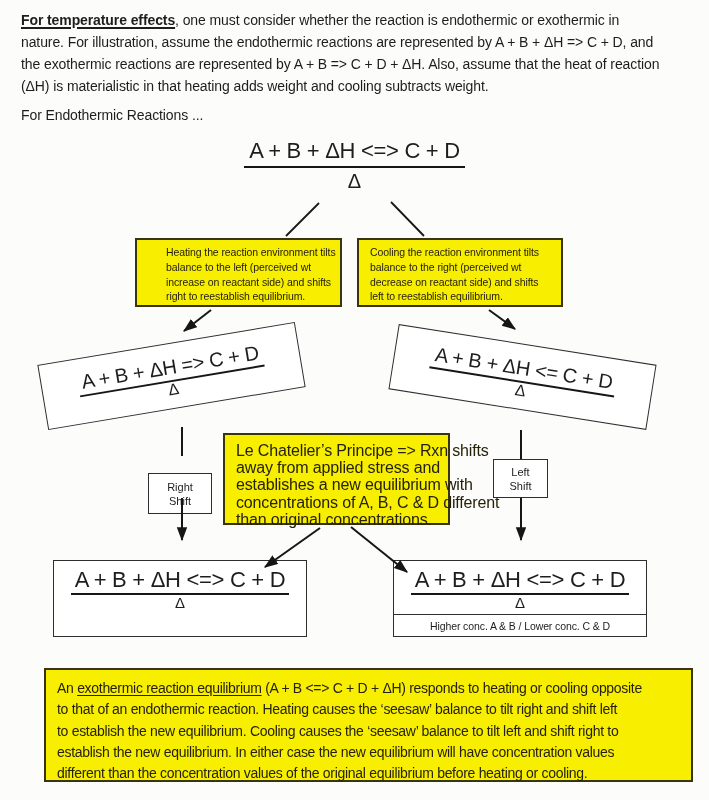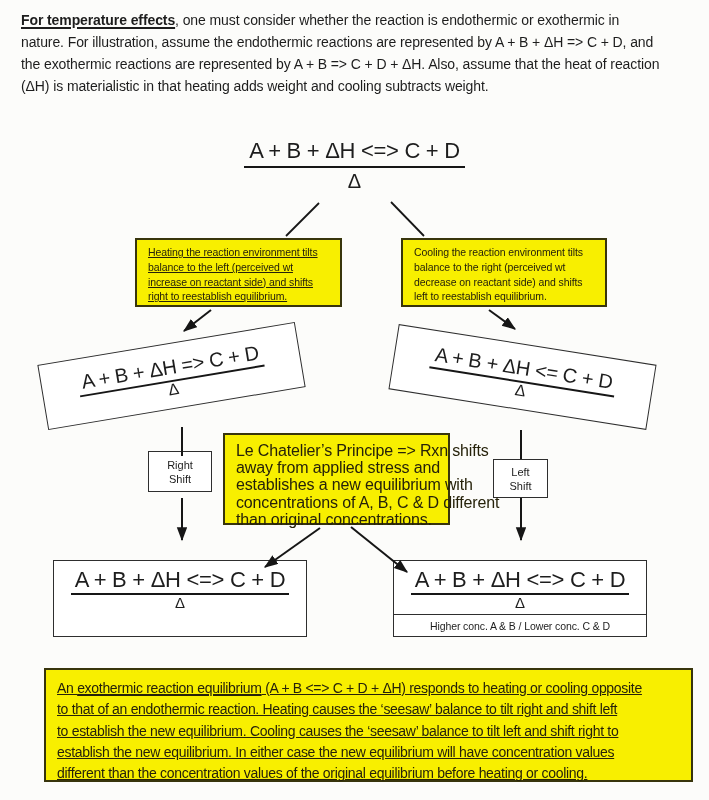--- a/index.html
+++ b/index.html
@@ -26,43 +26,43 @@
   .eq{display:inline-block;border-bottom:2.5px solid var(--line);letter-spacing:-0.3px;white-space:nowrap;}
   .fulcrum{font-size:17px;line-height:16px;text-align:center;}
 
   .top-balance{position:absolute;left:0;top:137px;width:709px;text-align:center;}
   .eq-top{font-size:22px;line-height:27px;padding:0 5px 2px;}
   .fulcrum-top{font-size:20px;line-height:19px;margin-top:4px;}
 
   
   .note{position:absolute;background:var(--highlight);border:2px solid var(--note-border);
         color:var(--note-ink);}
-  .note-heating{left:135px;top:238px;width:207px;height:69px;padding:5px 6px 4px 11px;
-                font-size:10.5px;line-height:14.8px;letter-spacing:-0.1px;white-space:nowrap;text-decoration:underline;}
+  .note-heating{left:135px;top:238px;width:207px;height:69px;padding:5px 6px 4px 29px;
+                font-size:10.5px;line-height:14.8px;letter-spacing:-0.1px;white-space:nowrap;}
   .note-cooling{left:357px;top:238px;width:206px;height:69px;padding:5px 6px 4px 11px;
-                font-size:10.5px;line-height:14.8px;letter-spacing:-0.1px;white-space:nowrap;margin-left:44px;}
+                font-size:10.5px;line-height:14.8px;letter-spacing:-0.1px;white-space:nowrap;}
   .note-lechatelier{left:223px;top:433px;width:227px;height:92px;padding:7px 6px 6px 11px;
                 font-size:16px;line-height:17.2px;letter-spacing:-0.15px;white-space:nowrap;}
   .note-exothermic{left:44px;top:668px;width:649px;height:114px;padding:8px 6px 6px 11px;
-                font-size:14px;line-height:21.3px;letter-spacing:-0.3px;white-space:nowrap;text-decoration:underline;}
+                font-size:14px;line-height:21.3px;letter-spacing:-0.3px;white-space:nowrap;}
   .u{text-decoration:underline;text-underline-offset:2px;text-decoration-thickness:1.2px;}
 
   
   .tilted{position:absolute;width:261px;height:66px;background:#fff;border:1.5px solid var(--box-border);
           display:flex;flex-direction:column;align-items:center;justify-content:center;}
   .tilt-left{left:41px;top:343px;transform:rotate(-9.5deg);}
   .tilt-right{left:392px;top:344px;transform:rotate(9deg);}
   .eq-tilt{font-size:20px;line-height:24px;padding:0 4px 1px;border-bottom:2.5px solid var(--line);}
   .fulcrum-tilt{font-size:16px;line-height:15px;margin-top:0;}
 
   
   .shift-box{position:absolute;background:#fff;border:1.5px solid var(--box-border);
              display:flex;align-items:center;justify-content:center;text-align:center;
              font-size:11px;line-height:14px;}
-  .shift-right{left:148px;top:451px;width:64px;height:41px;}
+  .shift-right{left:148px;top:473px;width:64px;height:41px;}
   .shift-left{left:493px;top:459px;width:55px;height:39px;}
 
   
   .result{position:absolute;width:254px;height:77px;background:#fff;border:1.5px solid var(--box-border);
           display:flex;flex-direction:column;}
   .result-left{left:53px;top:560px;}
   .result-right{left:393px;top:560px;}
   .res-top{height:53px;display:flex;flex-direction:column;align-items:center;padding-top:6px;}
   .eq-res{font-size:22px;line-height:25px;padding:0 4px 1px;}
   .fulcrum-res{font-size:15px;line-height:13px;margin-top:1px;}
@@ -71,20 +71,21 @@
 
   .overlay{position:absolute;left:0;top:0;width:709px;height:800px;pointer-events:none;z-index:5;}
 </style>
 </head>
 <body>
 
 <div class="page">
 
   <p class="intro"><span class="lead">For temperature effects</span><span>, one must consider whether the reaction is endothermic or exothermic in</span><br><span>nature. For illustration, assume the endothermic reactions are represented by A + B + ΔH =&gt; C + D, and<br>the exothermic reactions are represented by A + B =&gt; C + D + ΔH. Also, assume that the heat of reaction<br>(ΔH) is materialistic in that heating adds weight and cooling subtracts weight.</span></p>
 
+  <div class="section-label">For Endothermic Reactions ...</div>
 
   <div class="top-balance">
     <span class="eq eq-top">A + B + ΔH &lt;=&gt; C + D</span>
     <div class="fulcrum fulcrum-top">Δ</div>
   </div>
 
   <div class="note note-heating"><span>Heating the reaction environment tilts<br>balance to the left  (perceived wt<br>increase on reactant side) and shifts<br>right to reestablish equilibrium.</span></div>
 
   <div class="note note-cooling"><span>Cooling the reaction environment tilts<br>balance to the right (perceived wt<br>decrease on reactant side) and shifts<br>left to reestablish equilibrium.</span></div>
 

